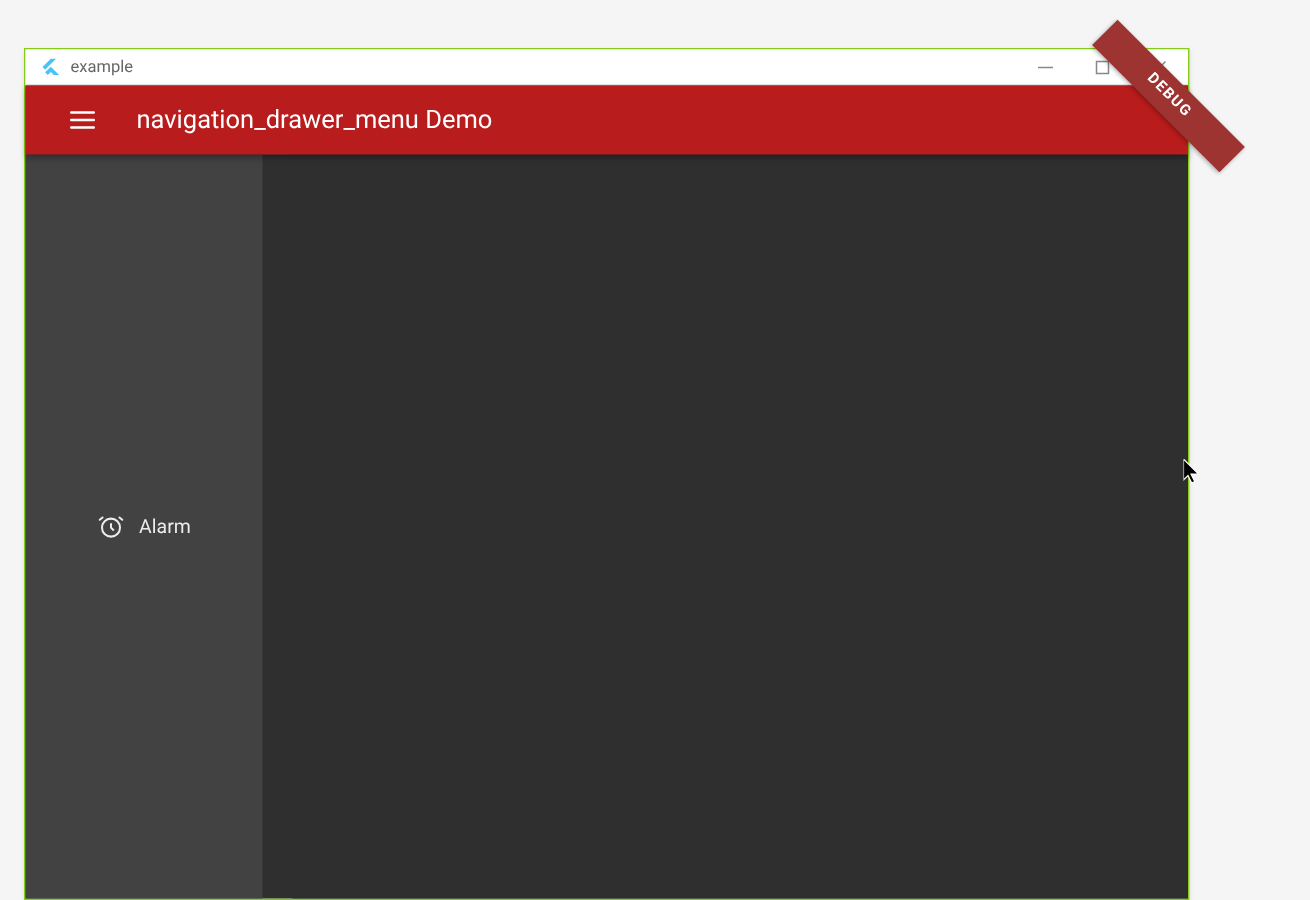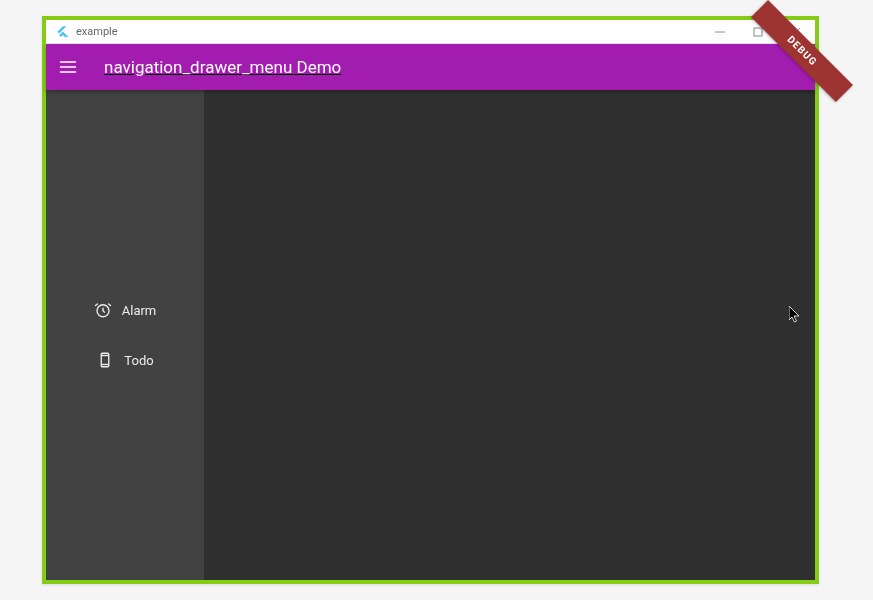--- a/index.html
+++ b/index.html
@@ -6,27 +6,26 @@
     body {
       font-family: -apple-system, BlinkMacSystemFont, "Segoe UI", Roboto, sans-serif;
       background: #f5f5f5;
       width: 873px;
       height: 600px;
       overflow: hidden;
     }
     .window-frame {
       position: absolute;
       left: 16px;
-      top: 16px;
+      top: 32px;
       width: 777px;
       height: 568px;
       background: #fff;
-      border: 4px solid #84cc16;
+      border: 1px solid #84cc16;
       box-shadow: 0 1px 3px rgba(0,0,0,0.1);
-      margin-left: 26px;
     }
     .titlebar {
       height: 24px;
       display: flex;
       align-items: center;
       background: #fff;
       border-bottom: 1px solid #e8e8e8;
     }
     .titlebar-icon {
       width: 20px;
@@ -56,27 +55,26 @@
       top: 24px;
       left: 0;
       right: 0;
       bottom: 0;
       background: #2f2f2f;
       display: flex;
       flex-direction: column;
     }
     .app-bar {
       height: 46px;
-      background: #a21caf;
-      display: flex;
-      align-items: center;
-      padding: 0 2px;
+      background: #b91c1c;
+      display: flex;
+      align-items: center;
+      padding: 0 18px;
       box-shadow: 0 2px 4px rgba(0,0,0,0.3);
       position: relative;
-      text-decoration: underline;
     }
     .menu-btn {
       width: 40px;
       height: 40px;
       display: flex;
       align-items: center;
       justify-content: center;
       color: #fff;
       border-radius: 20px;
     }
@@ -198,30 +196,20 @@
           <span class="drawer-icon">
             <svg width="18" height="18" viewBox="0 0 24 24" fill="none" stroke="#ececec" stroke-width="1.8">
               <circle cx="12" cy="13" r="8"></circle>
               <path d="M12 9v4l2.5 2.5"></path>
               <path d="M4.5 4L2 6M19.5 4L22 6" stroke-linecap="round"></path>
             </svg>
           </span>
           <span class="drawer-label">Alarm</span>
         </div>
 
-        <div class="drawer-item">
-          <span class="drawer-icon">
-            <svg width="18" height="18" viewBox="0 0 24 24" fill="none" stroke="#ececec" stroke-width="1.8">
-              <rect x="7" y="3" width="10" height="18" rx="1.5"></rect>
-              <line x1="7" y1="6" x2="17" y2="6"></line>
-              <line x1="7" y1="18" x2="17" y2="18"></line>
-            </svg>
-          </span>
-          <span class="drawer-label">Todo</span>
-        </div>
 
 
       </div>
       <div class="main-pane"></div>
     </div>
   </div>
 </div>
 
 <div class="cursor">
   <svg width="12" height="18" viewBox="0 0 12 18">

